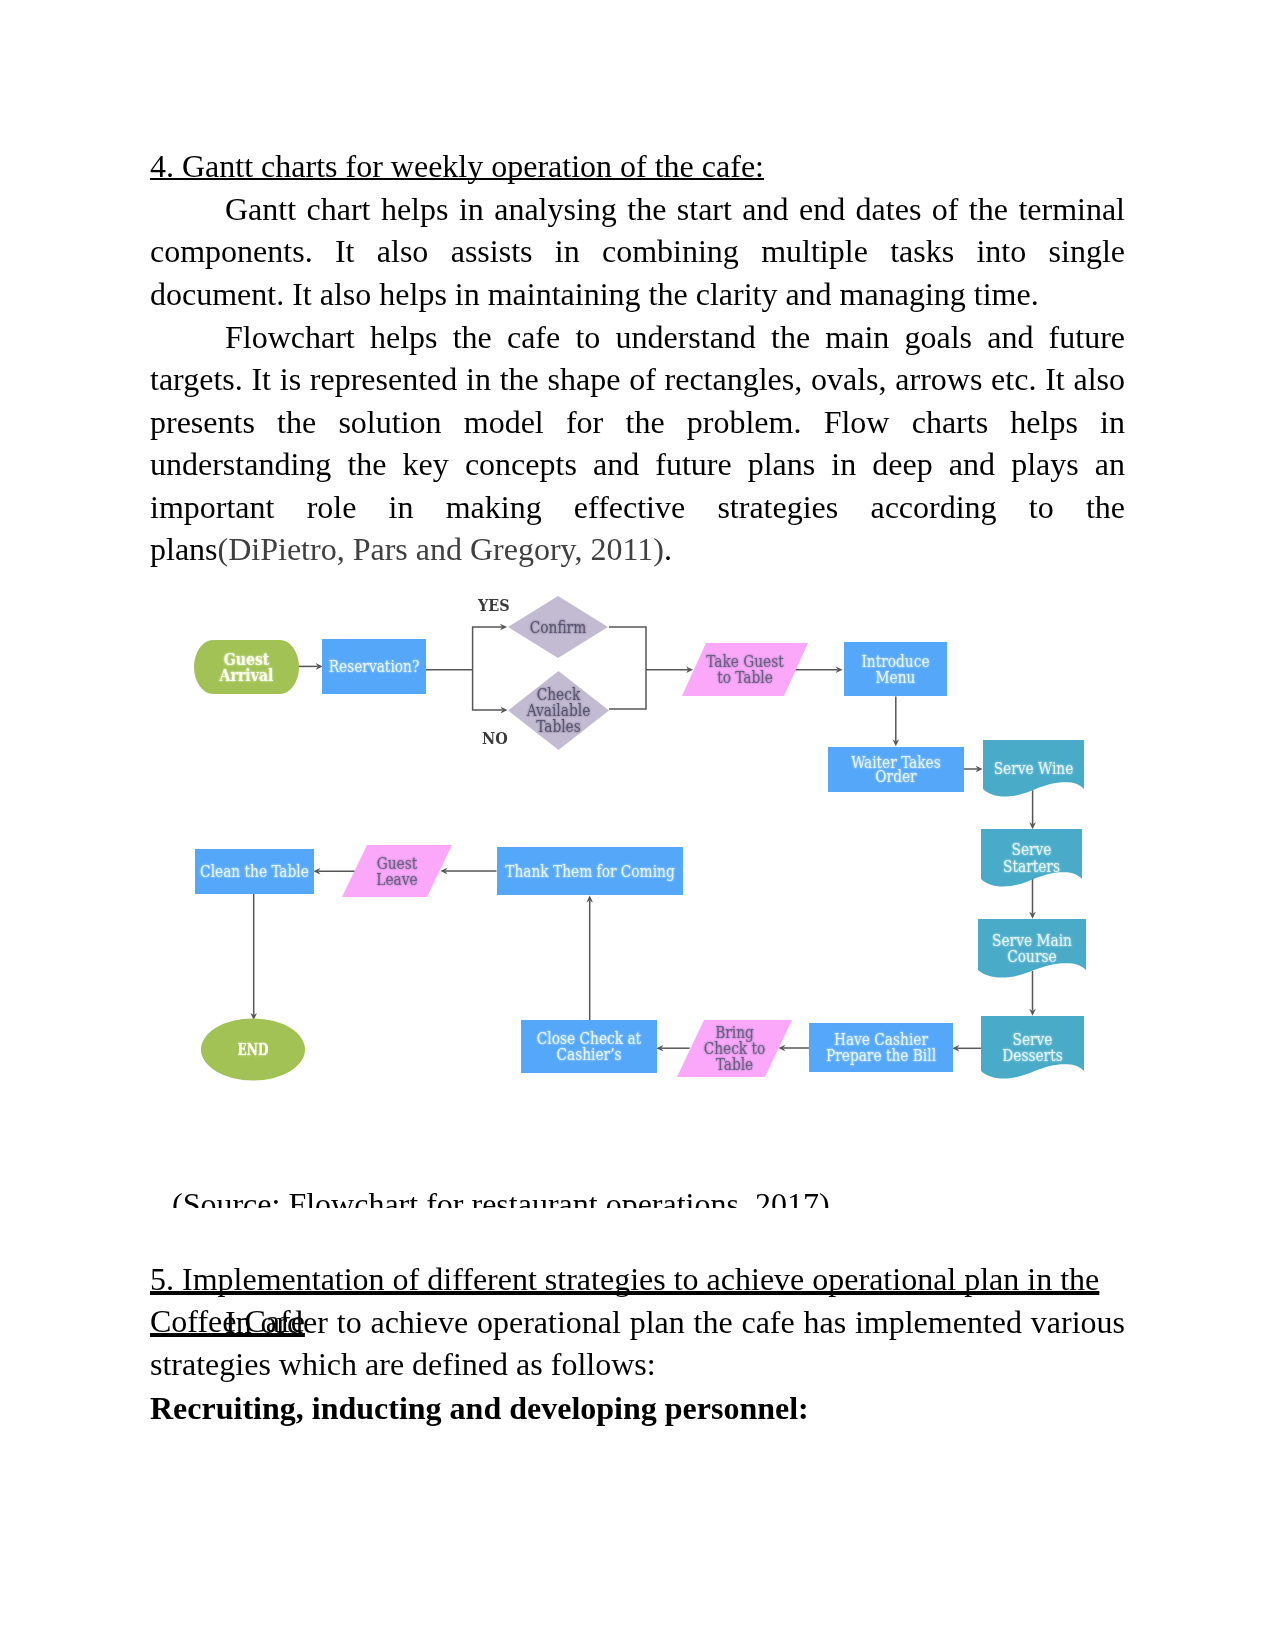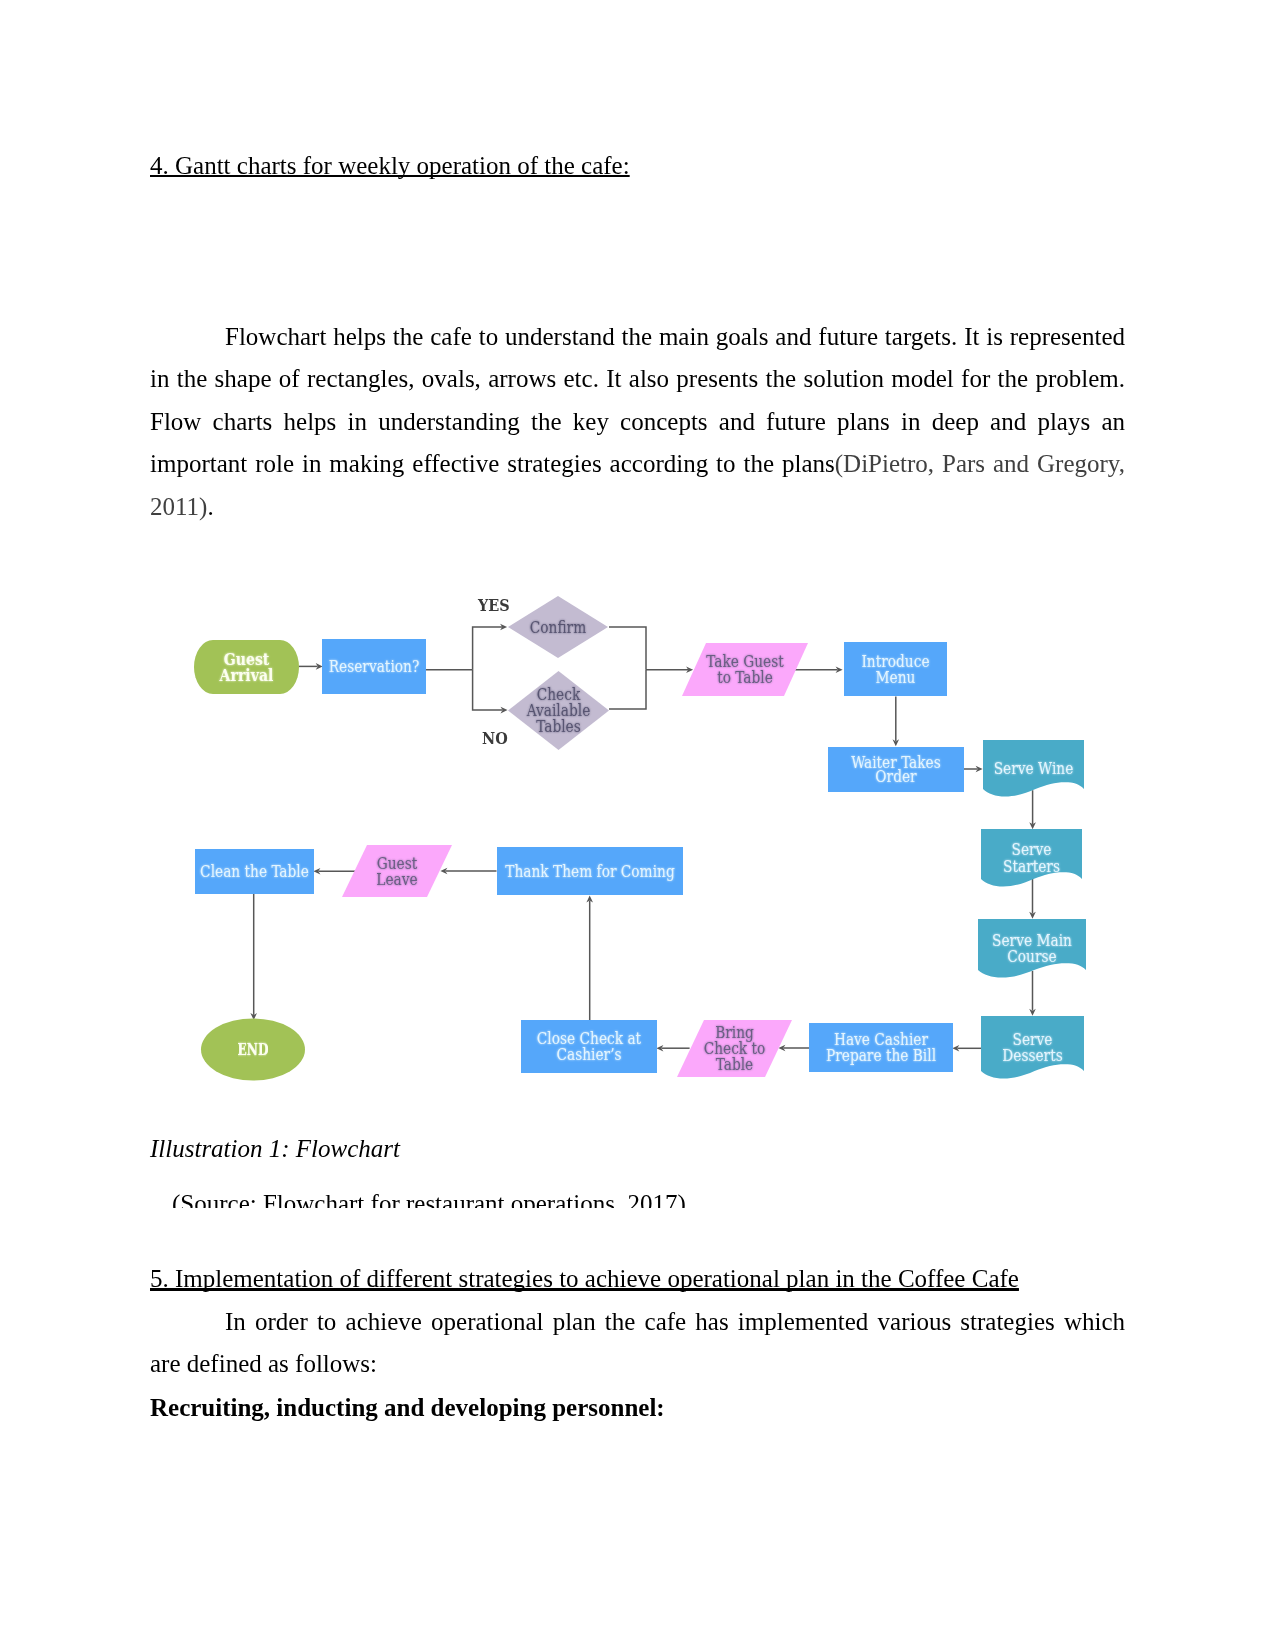--- a/index.html
+++ b/index.html
@@ -1,36 +1,37 @@
 <!DOCTYPE html>
 <html><head>
 <meta charset="utf-8">
 <style>
   html,body{margin:0;padding:0;background:#fff;}
   body{width:1275px;height:1650px;overflow:hidden;font-family:"Liberation Serif",serif;color:#000;
        -webkit-font-smoothing:antialiased;}
   .page{position:relative;width:1275px;height:1650px;background:#fff;overflow:hidden;}
-  .tblock{position:absolute;left:150px;width:975px;font-size:25px;line-height:42.6px;}
+  .tblock{position:absolute;left:150px;width:975px;font-size:32px;line-height:42.6px;}
   .just{text-align:justify;text-justify:inter-word;}
   .u{text-decoration:underline;text-underline-offset:1px;text-decoration-skip-ink:none;
      text-decoration-thickness:1.5px;}
   .ind{display:inline-block;width:75px;}
   .grey{color:#404040;}
   .ital{font-style:italic;}
   .bold{font-weight:bold;}
   .flowwrap{position:absolute;left:0;top:0;width:1275px;height:1406px;}
   .flowwrap svg{display:block;}
 </style>
 </head>
 <body>
 
 <div class="page">
 
   <div class="tblock" style="top:144.5px;"><span class="u">4. Gantt charts for weekly operation of the cafe:</span></div>
 
+  <div class="tblock just" style="top:187.5px;"><span class="ind"></span><span>Gantt chart helps in analysing the start and end dates of the terminal components. It also assists in combining multiple tasks into single document. It also helps in maintaining the clarity and managing time.</span></div>
 
   <div class="tblock just" style="top:315.5px;"><span class="ind"></span><span>Flowchart helps the cafe to understand the main goals and future targets. It is represented in the shape of rectangles, ovals, arrows etc. It also presents the solution model for the problem. Flow charts helps in understanding the key concepts and future plans in deep and plays an important role in making effective strategies according to the plans</span><span class="grey">(DiPietro, Pars and Gregory, 2011)</span><span>.</span></div>
 
   <div class="flowwrap">
     <svg id="flow" width="1275" height="1650" viewBox="0 0 1275 1650" xmlns="http://www.w3.org/2000/svg">
         <defs>
           <filter id="glow" x="-60%" y="-60%" width="220%" height="220%">
             <feGaussianBlur stdDeviation="0.9" result="b"></feGaussianBlur>
             <feComponentTransfer in="b" result="b2">
               <feFuncA type="linear" slope="0.85"></feFuncA>
@@ -192,21 +193,20 @@
           <g>
             <ellipse cx="253" cy="1049.5" rx="52" ry="31" fill="#A2C256"></ellipse>
             <text x="253" y="0" text-anchor="middle" font-family="&quot;DejaVu Serif Condensed&quot;,&quot;DejaVu Serif&quot;,serif" font-size="15.8" fill="#FCFEF0" font-weight="bold" filter="url(#glow)" transform="translate(253 0) scale(0.86 1) translate(-253 0)"><tspan x="253" y="1055.267">END</tspan></text>
           </g>
           <text x="478" y="611" font-family="&quot;DejaVu Serif Condensed&quot;,&quot;DejaVu Serif&quot;,serif" font-size="16" font-weight="bold" fill="#3a3a3a">YES</text>
           <text x="482" y="744" font-family="&quot;DejaVu Serif Condensed&quot;,&quot;DejaVu Serif&quot;,serif" font-size="16" font-weight="bold" fill="#3a3a3a">NO</text>
         </g>
       </svg>
   </div>
 
-  <div class="tblock ital" style="top:1127.5px;"><span>Illustration 1: Flowchart</span></div>
 
   <div class="tblock" style="top:1183px;height:24.5px;overflow:hidden;margin-left:22px;"><span>(Source: Flowchart for restaurant operations, 2017)</span></div>
 
   <div class="tblock" style="top:1257.5px;text-decoration:underline;"><span class="u">5. Implementation of different strategies to achieve operational plan in the Coffee Cafe</span></div>
 
   <div class="tblock just" style="top:1300.5px;"><span class="ind"></span><span>In order to achieve operational plan the cafe has implemented various strategies which are defined as follows:</span></div>
 
   <div class="tblock bold" style="top:1386.5px;"><span>Recruiting, inducting and developing personnel:</span></div>
 
 </div>

